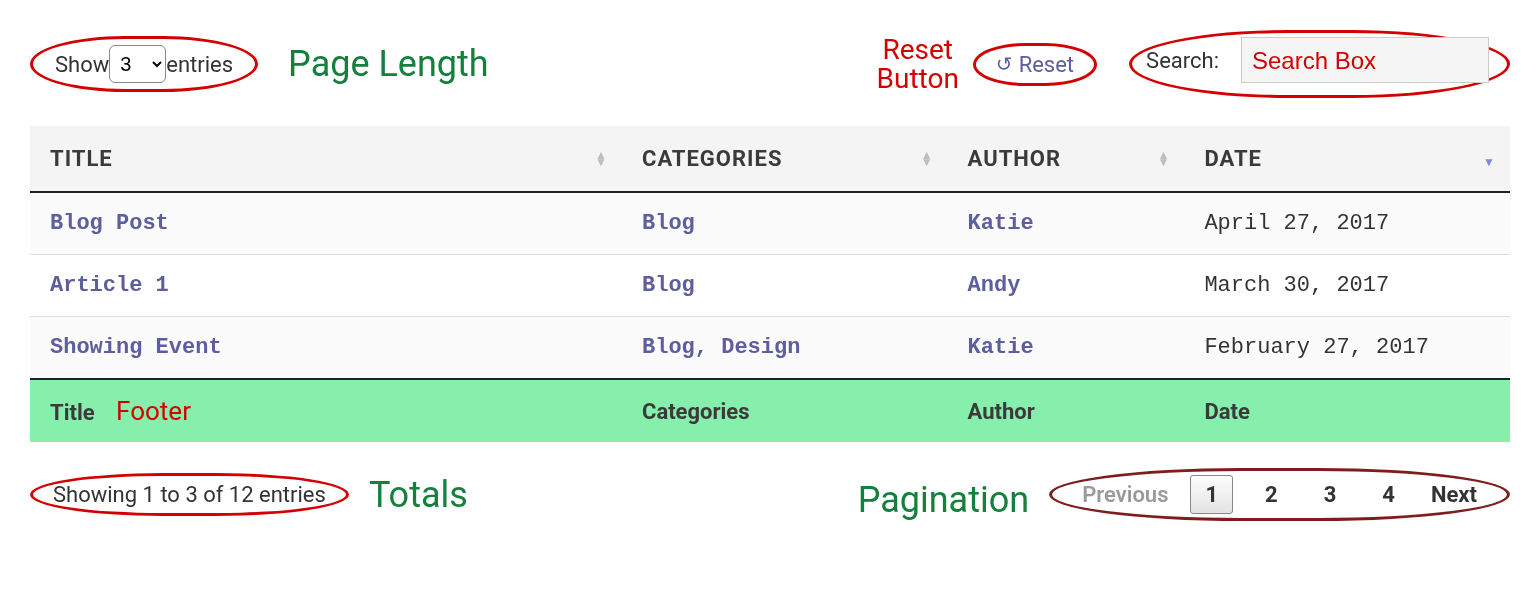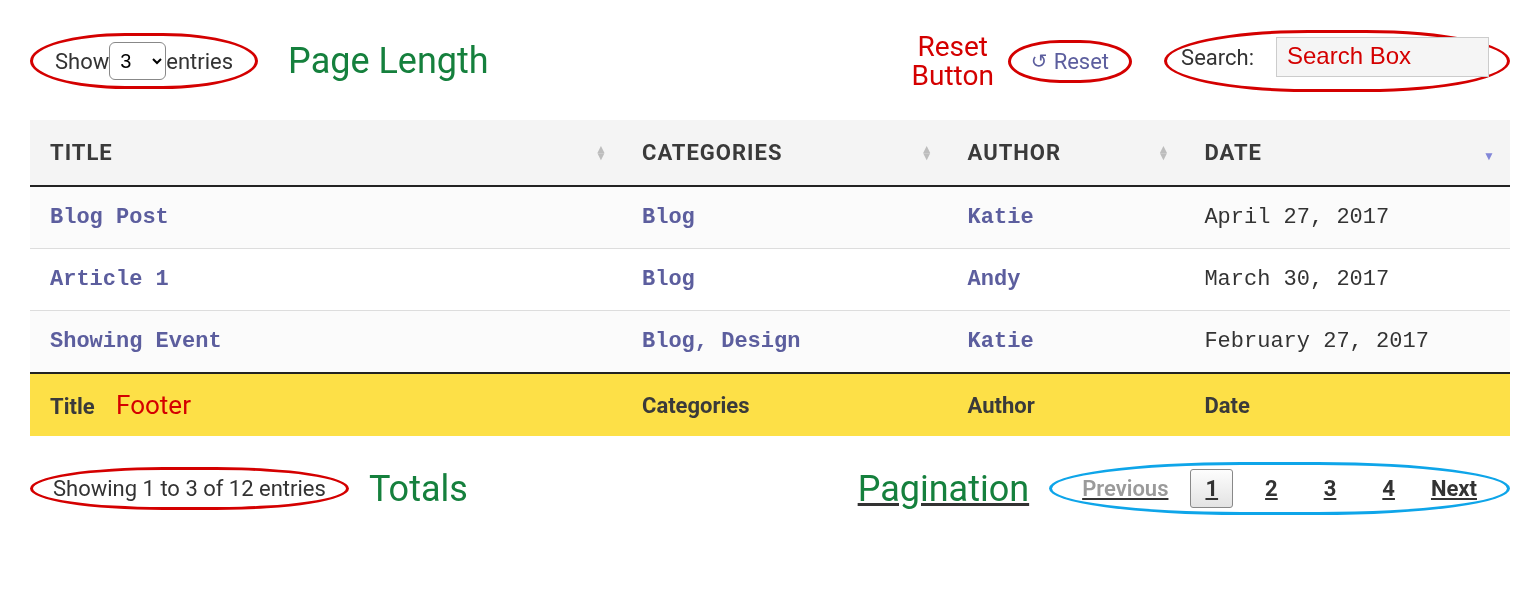--- a/index.html
+++ b/index.html
@@ -69,23 +69,23 @@
   .search-wrap {
     display:inline-flex;
     align-items:center;
     gap:22px;
     border:3px solid #d40000;
     border-radius:50%/60%;
     padding:4px 18px 12px 14px;
     margin-left:24px;
   }
   input.search {
-    font-size:22px;
+    font-size:28px;
     padding:6px 10px;
-    width:213px;
+    width:248px;
     border:1px solid #ccc;
     background:#f5f5f5;
     color:#d40000;
   }
   input.search::placeholder { color:#d40000; font-size:24px; }
 
   table.dt {
     width:100%;
     border-collapse:collapse;
     margin-top:6px;
@@ -116,21 +116,21 @@
   thead th.sorted-desc .sort .up{visibility:hidden;}
   tbody tr { border-bottom:1px solid #ddd; }
   tbody td {
     padding:18px 20px;
     font-size:22px;
     font-family:Liberation Mono, monospace;
   }
   tbody tr:nth-child(odd){ background:#fbfbfb;}
   .lk { color:#5c5e9e; font-weight:700; }
   tfoot td {
-    background:#fde047;
+    background:#86efac;
     padding:16px 20px;
     font-weight:700;
     color:#3a3a3a;
     border-top:2px solid #222;
   }
   .footer-annot {
     color:#d40000;
     font-weight:400;
     font-size:26px;
     margin-left:16px;
@@ -144,29 +144,28 @@
   }
   .totals-wrap {
     border:3px solid #d40000;
     border-radius:50%/60%;
     padding:6px 20px;
     font-size:22px;
   }
   .pagination-wrap {
     margin-left:auto;
     display:flex;
-    align-items:center;
+    align-items:flex-end;
     gap:20px;
-    text-decoration:underline;
   }
   .pager {
     display:flex;
     align-items:center;
     gap:18px;
-    border:3px solid #0ea5e9;
+    border:3px solid #7f1d1d;
     border-radius:50%/60%;
     padding:4px 26px;
   }
   .pg-btn {
     font-size:22px;
     font-weight:700;
     color:#333;
     cursor:pointer;
     padding:6px 4px;
   }

